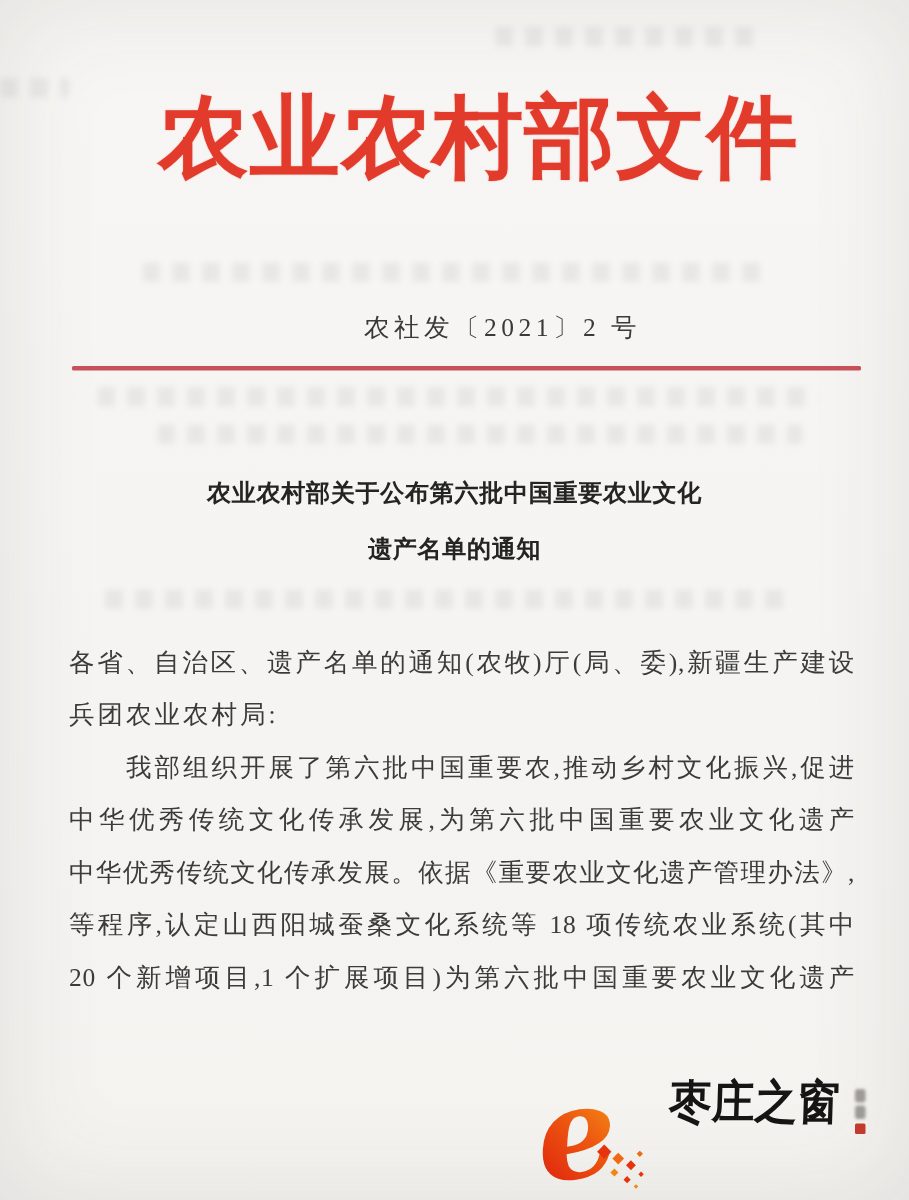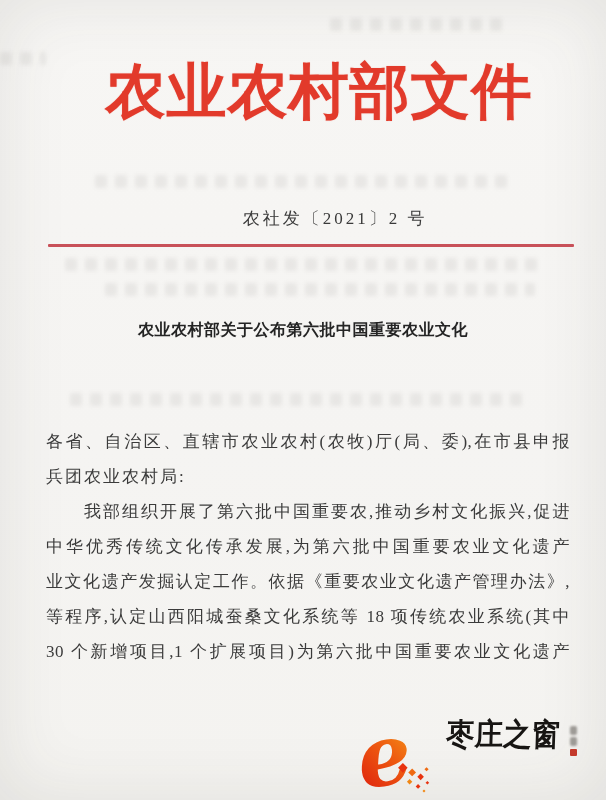--- a/index.html
+++ b/index.html
@@ -179,30 +179,31 @@
   <div class="ghost" style="top:393px; left:70px;  width:460px;"></div>
 
   <div class="letterhead">农业农村部文件</div>
 
   <div class="doc-number">农社发〔2021〕2 号</div>
 
   <div class="red-divider"></div>
 
   <div class="doc-title">
     <div>农业农村部关于公布第六批中国重要农业文化</div>
+    <div>遗产名单的通知</div>
   </div>
 
   <div class="body-block">
-    <div class="body-line">各省、自治区、直辖市农业农村(农牧)厅(局、委),在市县申报</div>
+    <div class="body-line">各省、自治区、遗产名单的通知(农牧)厅(局、委),新疆生产建设</div>
     <div class="body-line align-left">兵团农业农村局:</div>
     <div class="body-line">　　我部组织开展了第六批中国重要农,推动乡村文化振兴,促进</div>
     <div class="body-line">中华优秀传统文化传承发展,为第六批中国重要农业文化遗产</div>
-    <div class="body-line">业文化遗产发掘认定工作。依据《重要农业文化遗产管理办法》,</div>
+    <div class="body-line">中华优秀传统文化传承发展。依据《重要农业文化遗产管理办法》,</div>
     <div class="body-line">等程序,认定山西阳城蚕桑文化系统等 18 项传统农业系统(其中</div>
-    <div class="body-line">30 个新增项目,1 个扩展项目)为第六批中国重要农业文化遗产</div>
+    <div class="body-line">20 个新增项目,1 个扩展项目)为第六批中国重要农业文化遗产</div>
   </div>
 
   <div class="watermark">
 
     <svg class="logo-e" viewBox="0 0 104 104" aria-hidden="true">
       <defs>
         <linearGradient id="g1" x1="0.15" y1="1" x2="0.85" y2="0">
           <stop offset="0" stop-color="#dd1d0e"></stop>
           <stop offset="0.55" stop-color="#ee5a10"></stop>
           <stop offset="1" stop-color="#f6a018"></stop>

